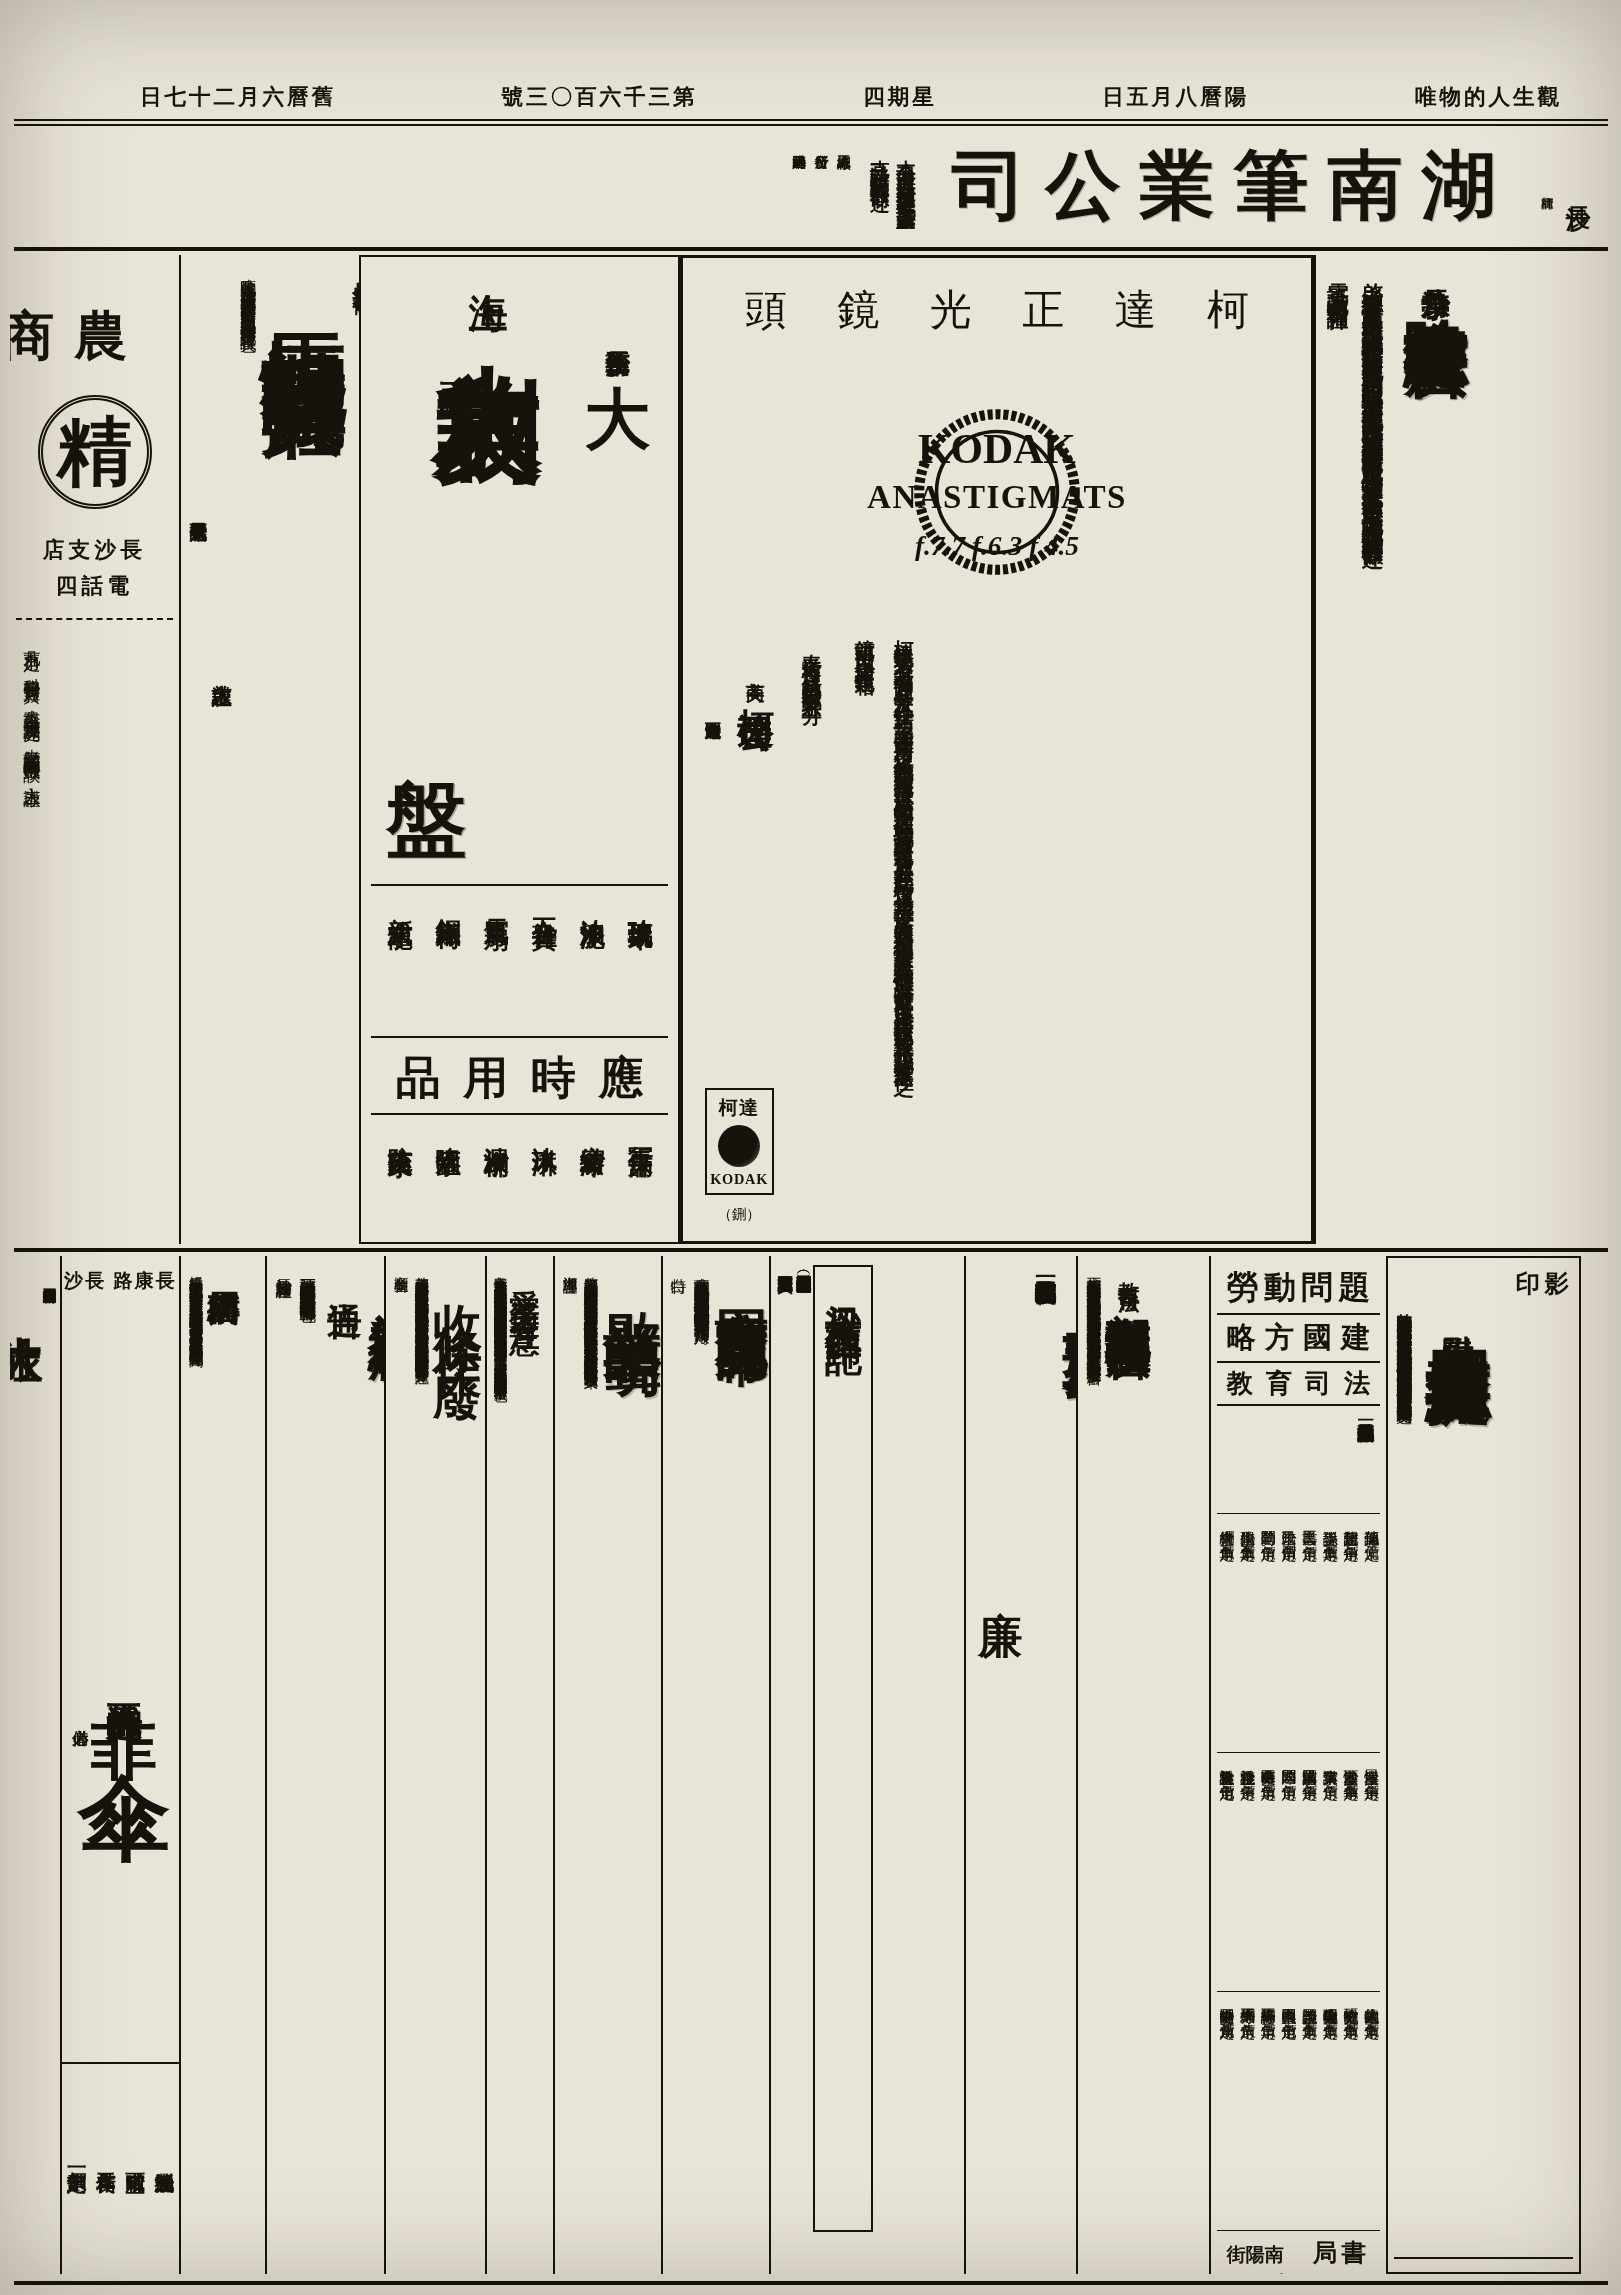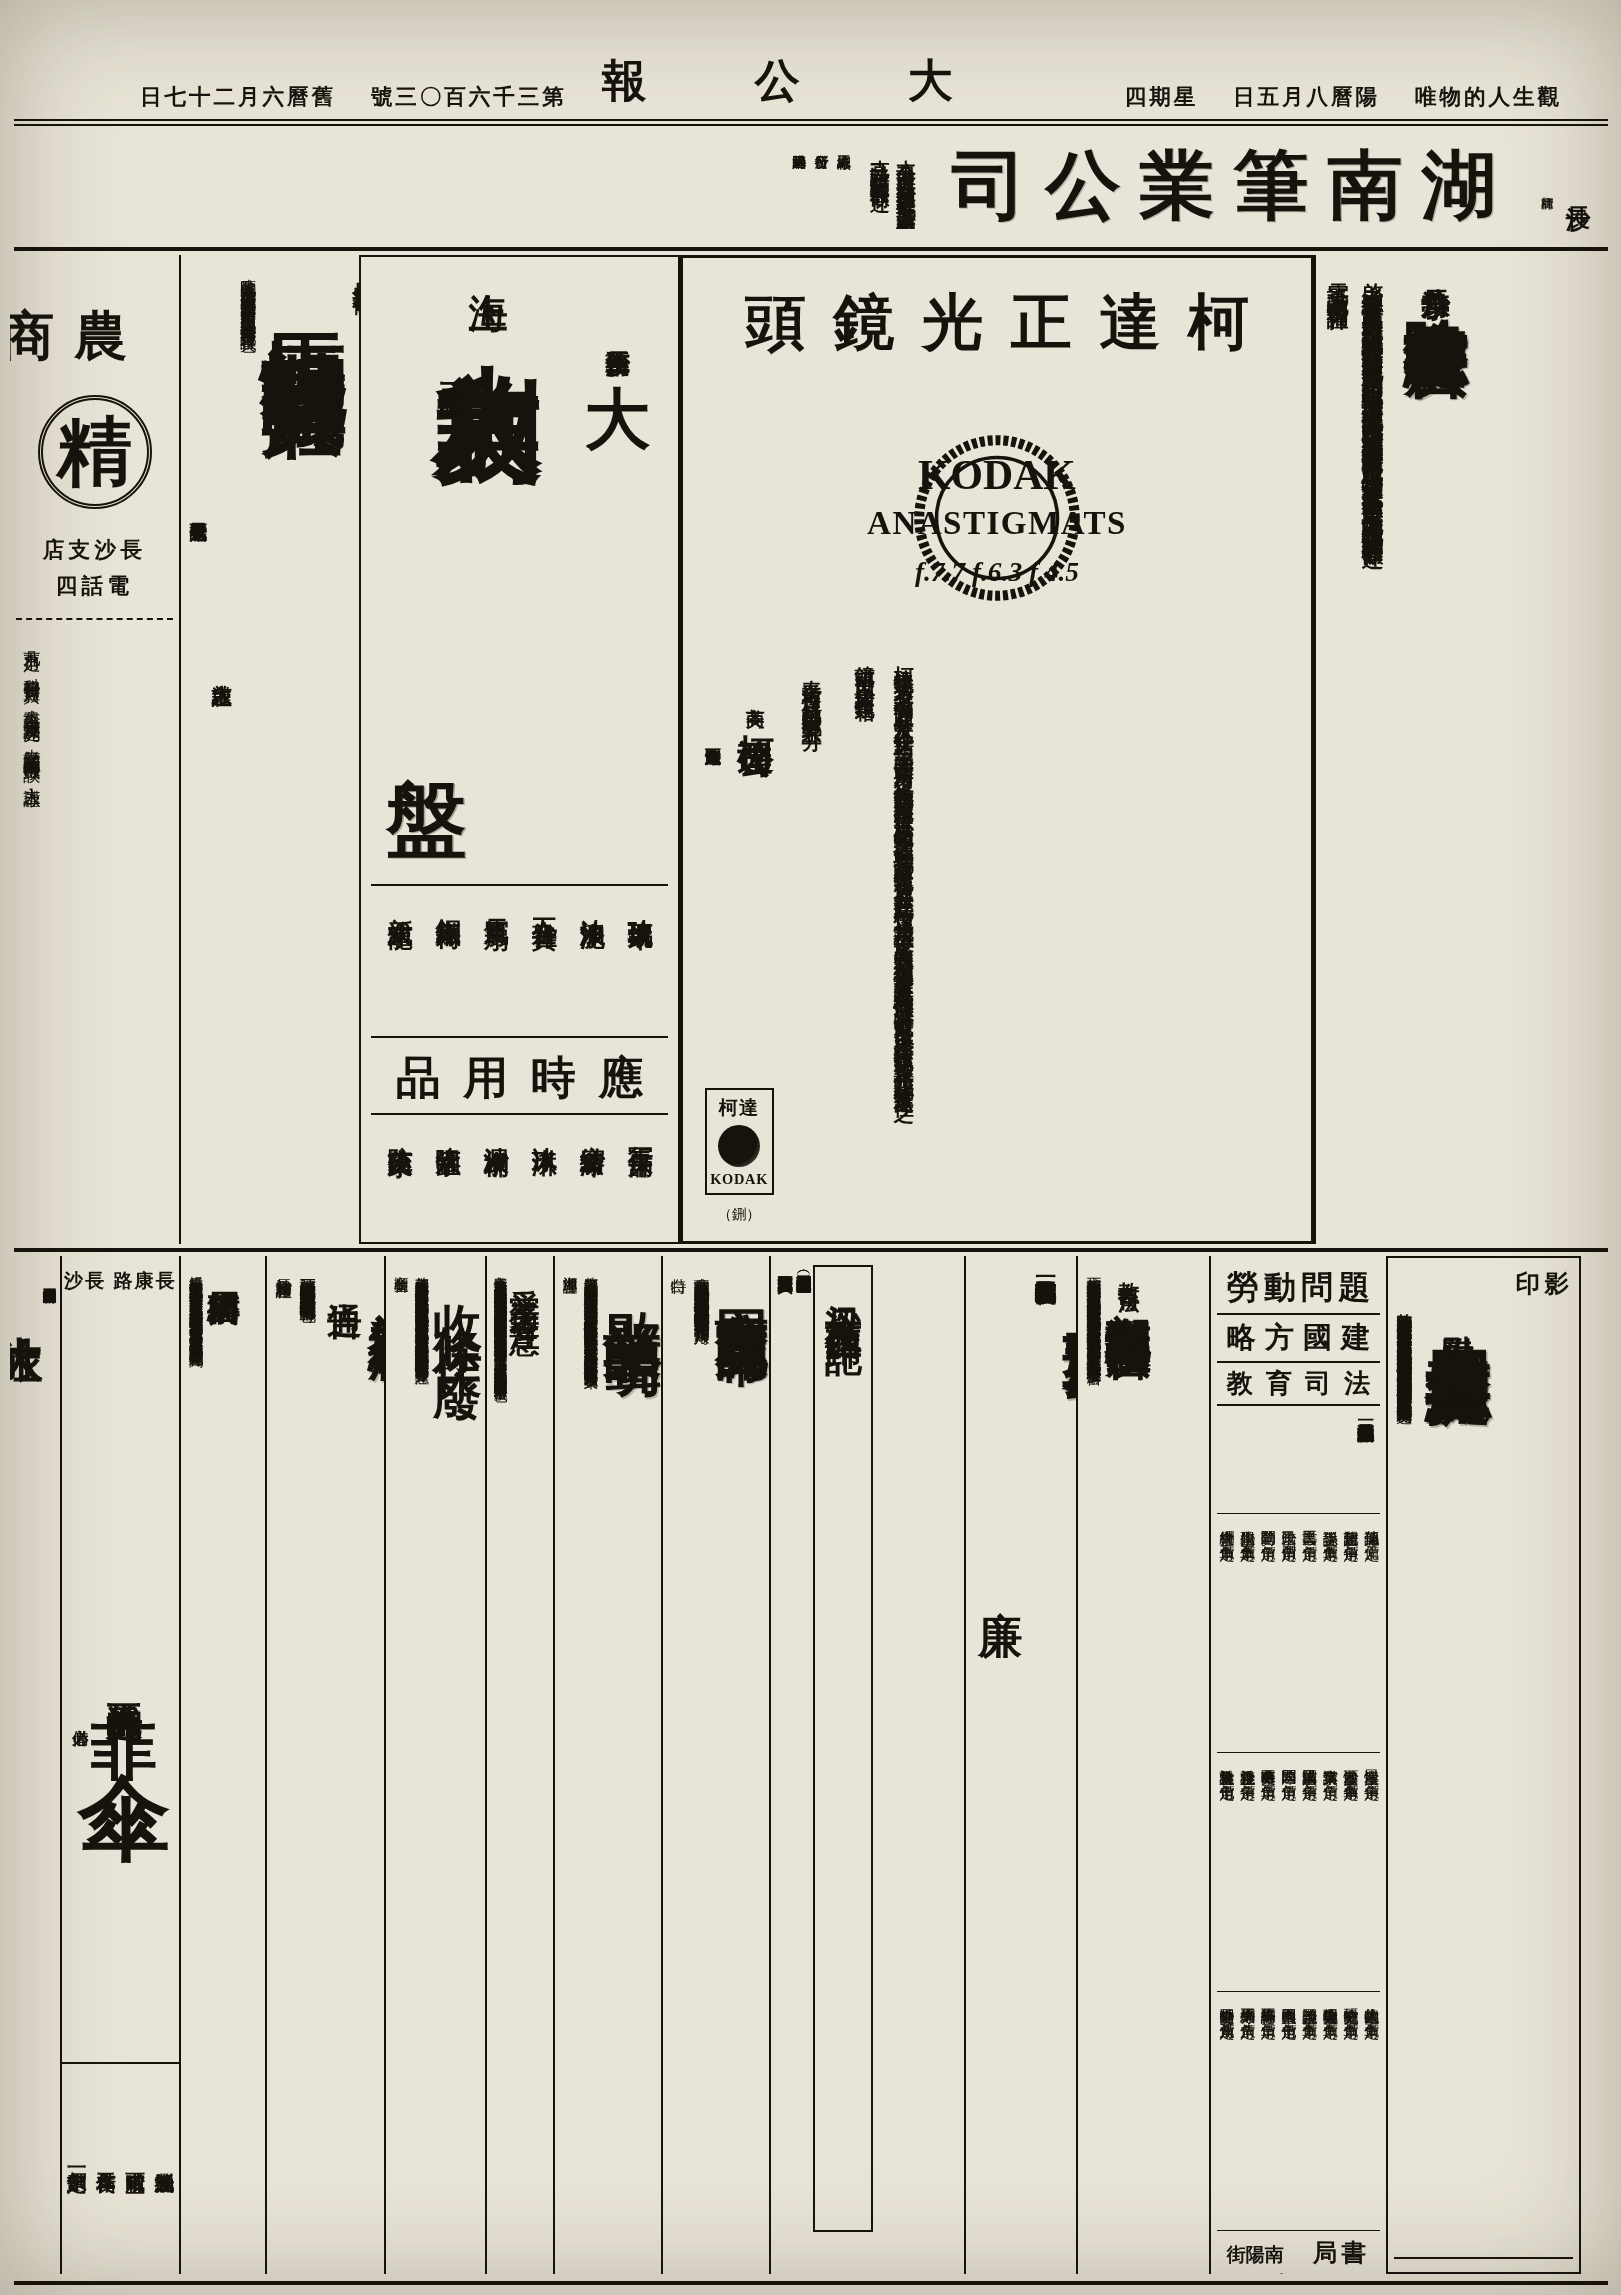--- a/index.html
+++ b/index.html
@@ -72,21 +72,21 @@
     text-shadow:1.4px 1.4px 0 rgba(23,19,12,.3); }
   .dml-phone{ position:absolute; left:69px; top:108px; font-size:23px; font-weight:bold; height:303px; }
   .dml-band{ height:141px; padding:7.2px 8.6px; display:flex; flex-direction:row-reverse;
     justify-content:space-around; }
   .dml-band .p{ font-size:25px; font-weight:bold; line-height:1.15; letter-spacing:2.2px; }
   .dml-banner{ text-align:justify; text-align-last:justify; font-size:45px; font-weight:900;
     padding:5.8px 29px; height:66px; }
 
   
   .kodak{ width:634px; border:3.6px solid #17130c; padding:14.4px 19px; }
-  .kd-title{ text-align:justify; text-align-last:justify; font-size:61px; font-weight:700;
+  .kd-title{ text-align:justify; text-align-last:justify; font-size:42px; font-weight:400;
     padding:10px 43px 0 43px; }
   .kd-logo{ text-align:center; margin:46px 0 21.6px 0; }
   .kd-lower{ position:relative; height:447px; padding-right:7.2px; }
   .kd-body{ font-size:20px; line-height:1.95; letter-spacing:3.6px; font-weight:bold; max-height:441px; }
   .kd-offer{ font-size:20px; font-weight:bold; letter-spacing:4.3px; margin:0 19px; padding-top:14.4px; }
   .kd-firm{ margin:0 7.2px; padding-top:43px; }
   .kd-firm .pre{ font-size:19px; font-weight:bold; }
   .kd-firm .big{ font-size:37px; font-weight:900; letter-spacing:2.9px; }
   .kd-addr{ font-size:16px; font-weight:bold; padding-top:86px; }
   .kd-seal{ position:absolute; left:4.3px; bottom:0; width:69px; text-align:center; }
@@ -201,21 +201,20 @@
 </style>
 </head>
 <body>
 
 <div class="page">
 
   <header class="masthead">
     <span class="it rtl-run">唯物的人生觀</span>
     <span class="it rtl-run">日五月八曆陽</span>
     <span class="it rtl-run">四期星</span>
-    <span class="it paper rtl-run">報公大</span>
     <span class="it rtl-run">號三〇百六千三第</span>
     <span class="it rtl-run">日七十二月六曆舊</span>
   </header>
   <div class="hr dbl"></div>
 
   <section class="banner">
     <span class="place v">長沙</span>
     <span class="brand v">紅牌商標</span>
     <span class="title rtl-run">司公業筆南湖</span>
     <div class="b-body v">本公司選辦原料精製各種毛筆裝潢雅觀恆久耐用定價克己諸君賜顧無任歡迎</div>

